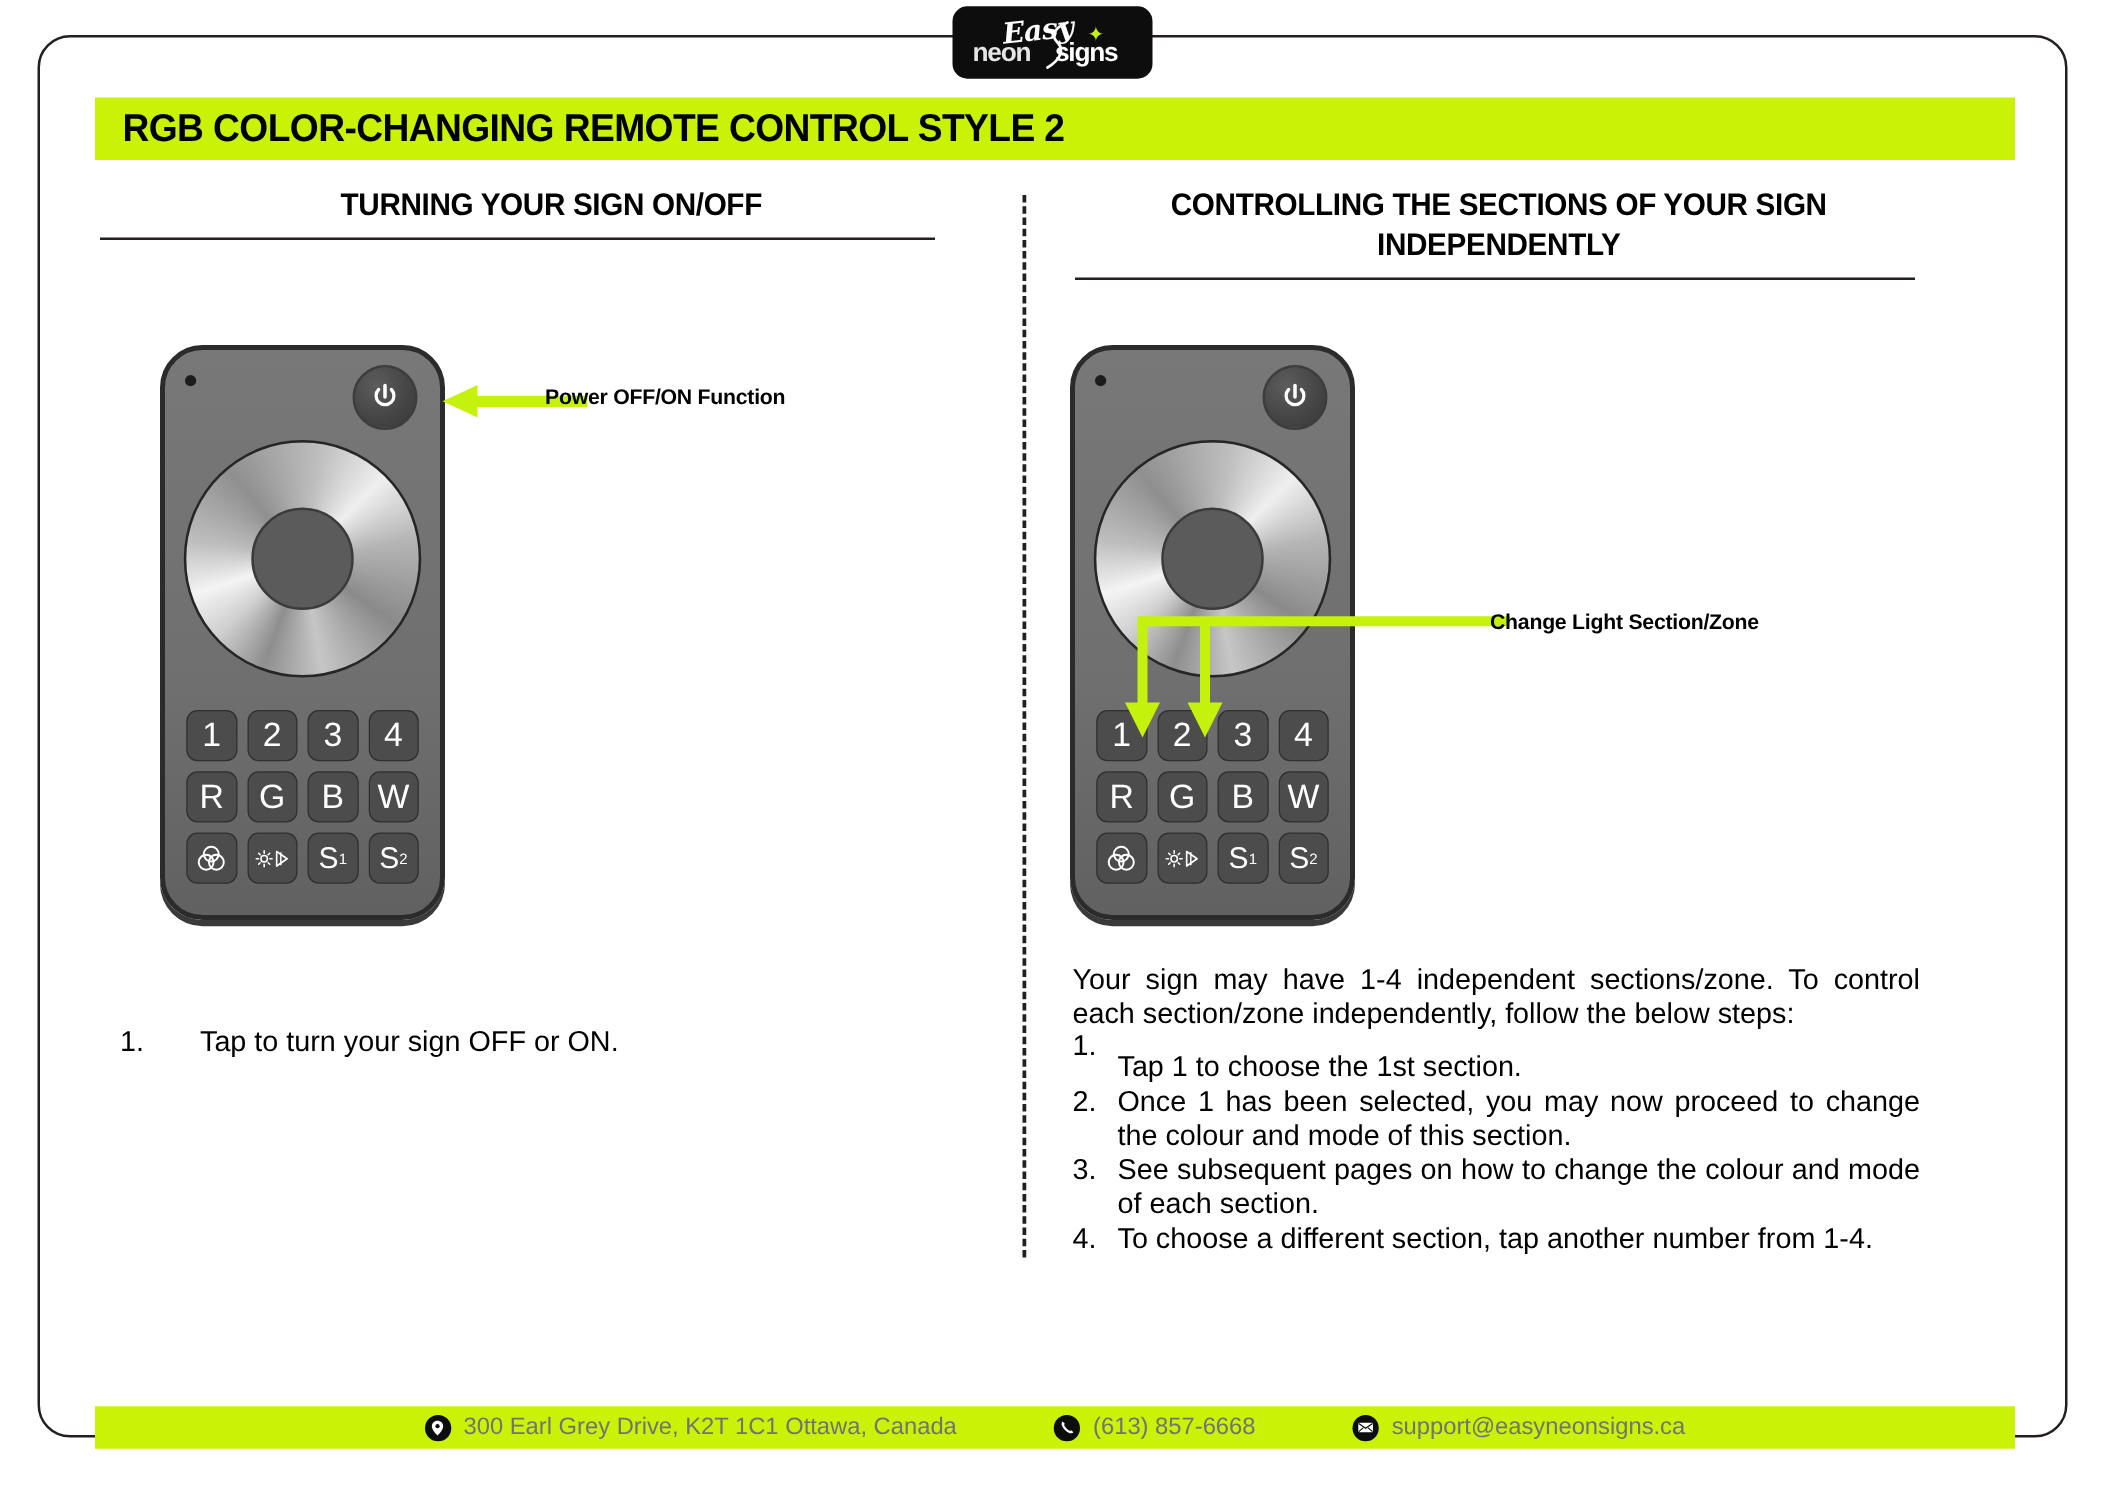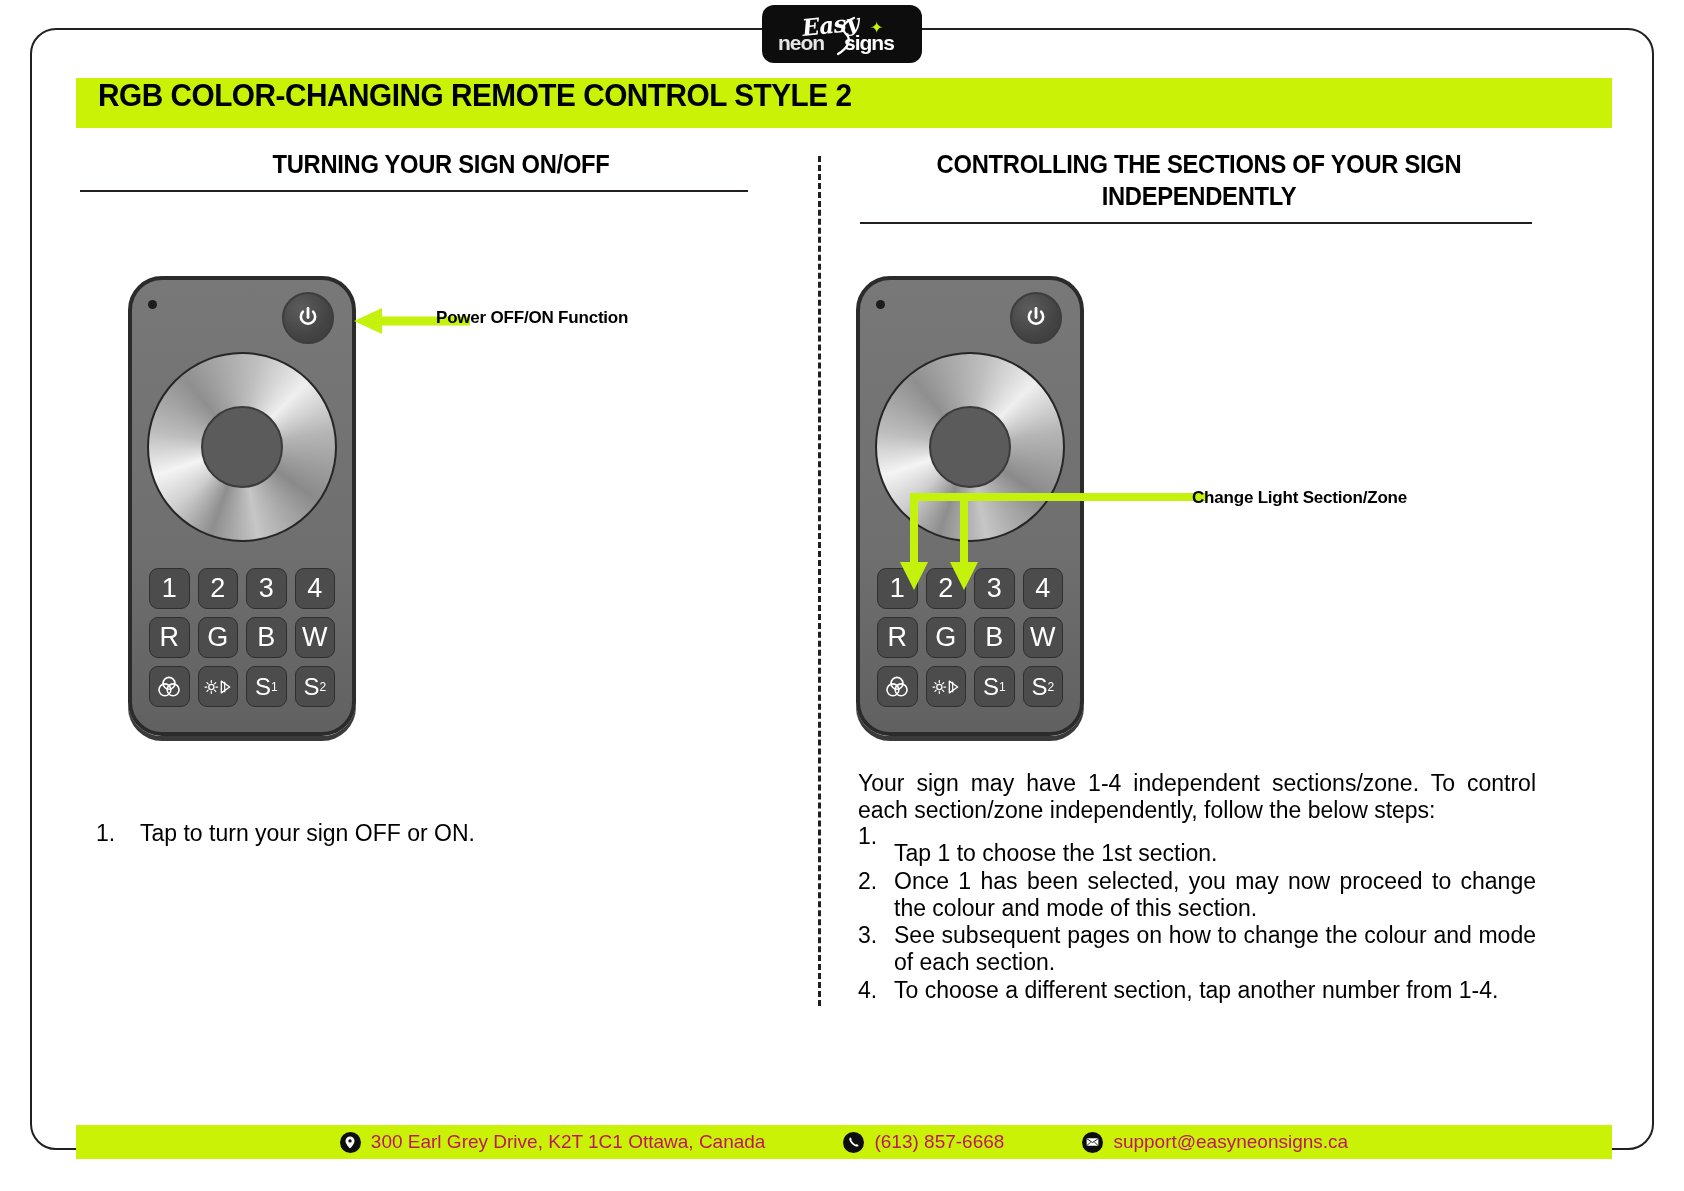--- a/index.html
+++ b/index.html
@@ -96,21 +96,21 @@
 
   
   .title-bar {
     position: absolute;
     left: 44px;
     top: 48px;
     width: 1536px;
     height: 50px;
     background: #c9f207;
     display: flex;
-    align-items: flex-start;
+    align-items: center;
   }
   .title-bar .title-text {
     margin-left: 22px;
     font-family: "Liberation Sans", sans-serif;
     font-weight: bold;
     font-size: 31px;
     color: #000000;
     letter-spacing: -0.5px;
     transform: scaleX(0.96);
     transform-origin: left center;
@@ -318,21 +318,21 @@
     align-items: center;
     justify-content: center;
     gap: 78px;
   }
   .footer-item {
     display: flex;
     align-items: center;
     gap: 10px;
     font-family: "Liberation Sans", sans-serif;
     font-size: 19px;
-    color: #be185d;
+    color: #737373;
   }
   .fi-icon {
     width: 21px;
     height: 21px;
     border-radius: 50%;
     background: #0d0d0d;
     display: flex;
     align-items: center;
     justify-content: center;
     color: #ffffff;
@@ -413,21 +413,21 @@
     </div>
 
     <svg class="arrow-svg" style="left:276px; top:158px; width:124px; height:30px;">
       <line x1="118" y1="15" x2="28" y2="15" stroke="#c4f20d" stroke-width="9"></line>
       <polygon points="2,15 30,2 30,28" fill="#c4f20d"></polygon>
     </svg>
     <div class="callout-label" style="left:360px; top:160px;">Power OFF/ON Function</div>
 
     <div class="left-step">
       <span class="num-marker">1.</span>
-      <span class="num-body" style="text-align:left;">Tap to turn your sign OFF or ON.</span>
+      <span class="num-body" style="text-align:left;margin-left:20px;">Tap to turn your sign OFF or ON.</span>
     </div>
   </div>
 
   <div class="col-right">
     <div class="sec-head" style="width:690px; margin-left:14px;">CONTROLLING THE SECTIONS OF YOUR SIGN INDEPENDENTLY</div>
     <div class="sec-rule"></div>
 
     <div class="remote" style="left:16px; top:128px;">
       <div class="remote-led"></div>
 

